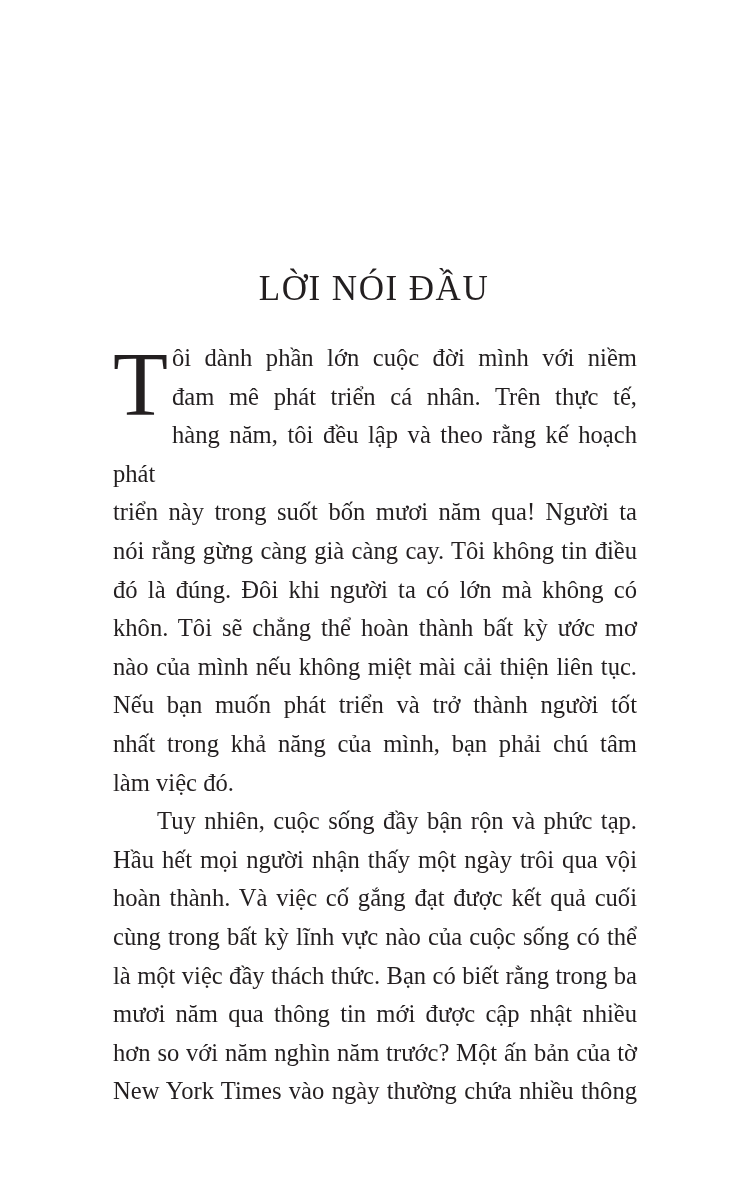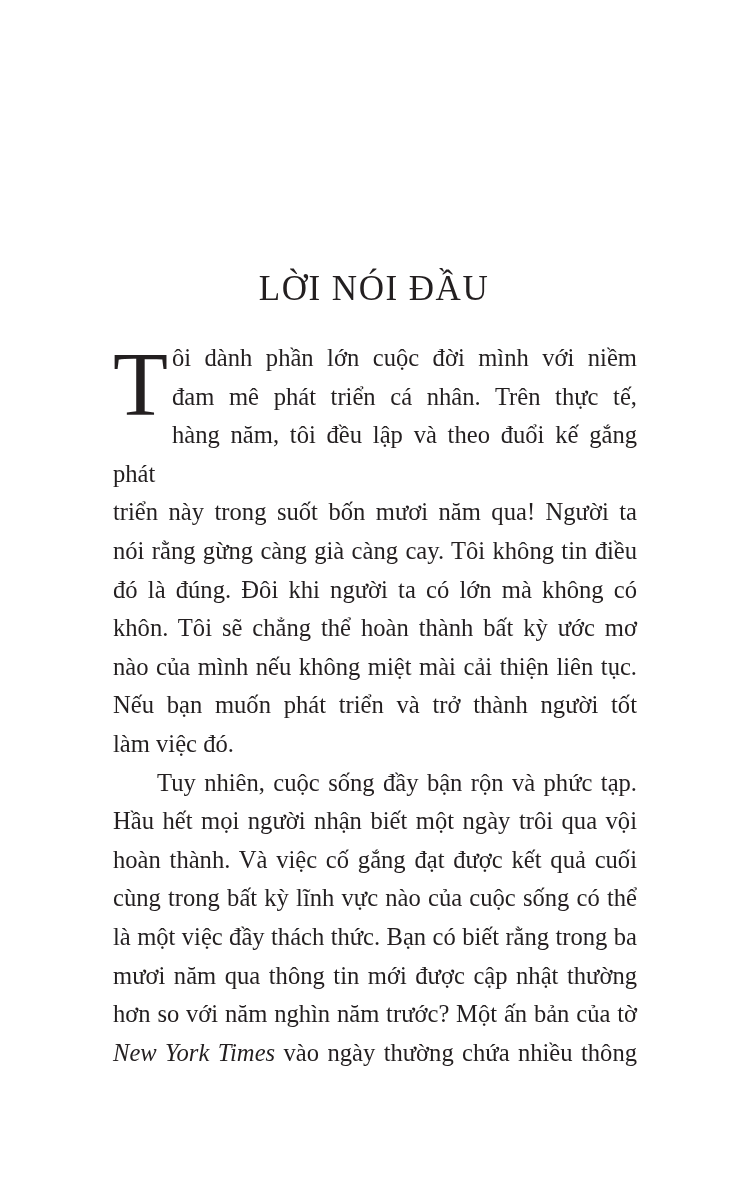--- a/index.html
+++ b/index.html
@@ -22,44 +22,45 @@
     .dropcap {
       float: left;
       font-family: "Liberation Serif", "DejaVu Serif", serif;
       font-size: 90px; line-height: 68px;
       margin: 10px 4px 0 0;
       padding-top: 2px;
       color: #231f20;
     }
     .line { display: block; text-align: justify; text-align-last: justify; }
     .line-last { display: block; text-align: right; text-align-last: left; }
-    .ital { font-style: italic; }
+    .ital { }
   </style>
 </head>
 <body>
 
 <h1 class="page-title">LỜI NÓI ĐẦU</h1>
 
 <div class="body-text">
   <p class="para">
     <span class="dropcap">T</span>
     <span class="line">ôi dành phần lớn cuộc đời mình với niềm</span>
     <span class="line">đam mê phát triển cá nhân. Trên thực tế,</span>
-    <span class="line">hàng năm, tôi đều lập và theo đuổi kế gắng phát</span>
+    <span class="line">hàng năm, tôi đều lập và theo rằng kế hoạch phát</span>
     <span class="line">triển này trong suốt bốn mươi năm qua! Người ta</span>
     <span class="line">nói rằng gừng càng già càng cay. Tôi không tin điều</span>
     <span class="line">đó là đúng. Đôi khi người ta có lớn mà không có</span>
     <span class="line">khôn. Tôi sẽ chẳng thể hoàn thành bất kỳ ước mơ</span>
     <span class="line">nào của mình nếu không miệt mài cải thiện liên tục.</span>
     <span class="line">Nếu bạn muốn phát triển và trở thành người tốt</span>
+    <span class="line">nhất trong khả năng của mình, bạn phải chú tâm</span>
     <span class="line-last">làm việc đó.</span>
   </p>
   <p class="para" style="text-indent:0;">
     <span class="line" style="padding-left:44px;">Tuy nhiên, cuộc sống đầy bận rộn và phức tạp.</span>
-    <span class="line">Hầu hết mọi người nhận biết một ngày trôi qua vội</span>
+    <span class="line">Hầu hết mọi người nhận thấy một ngày trôi qua vội</span>
     <span class="line">hoàn thành. Và việc cố gắng đạt được kết quả cuối</span>
     <span class="line">cùng trong bất kỳ lĩnh vực nào của cuộc sống có thể</span>
     <span class="line">là một việc đầy thách thức. Bạn có biết rằng trong ba</span>
-    <span class="line">mươi năm qua thông tin mới được cập nhật thường</span>
+    <span class="line">mươi năm qua thông tin mới được cập nhật nhiều</span>
     <span class="line">hơn so với năm nghìn năm trước? Một ấn bản của tờ</span>
     <span class="line"><span class="ital">New York Times</span><span> vào ngày thường chứa nhiều thông</span></span>
   </p>
 </div>
 
 </body></html>

